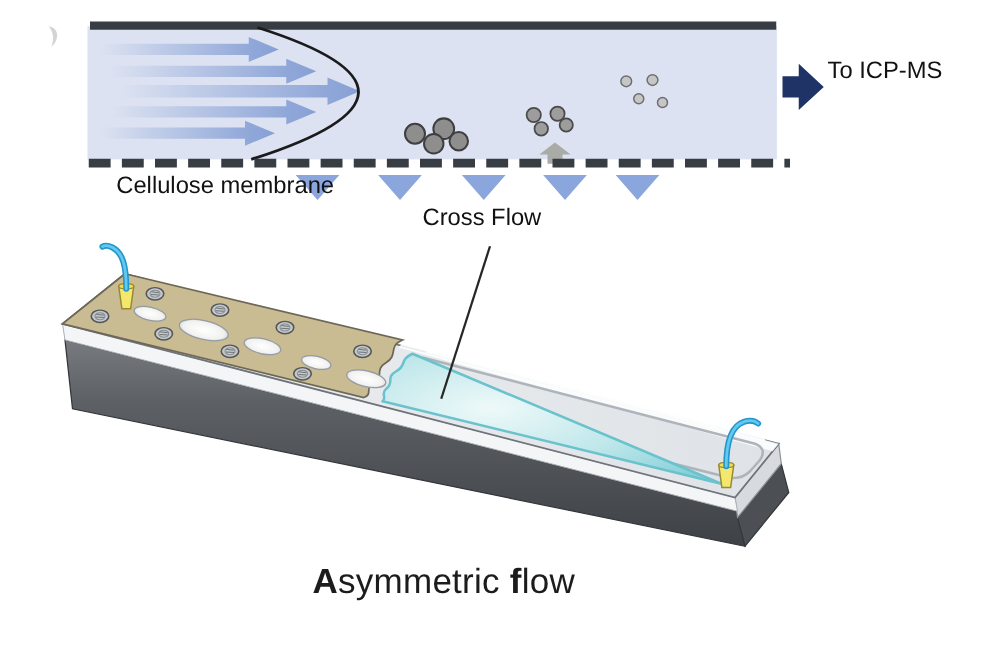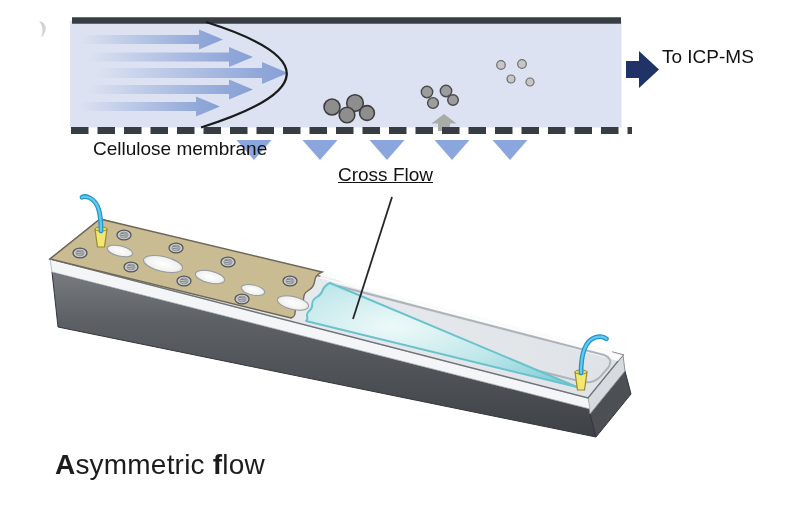--- a/index.html
+++ b/index.html
@@ -2,23 +2,23 @@
 <html><head>
 <meta charset="utf-8">
 <style>
   html,body{margin:0;padding:0;background:#ffffff;}
   body{width:800px;height:530px;position:relative;overflow:hidden;
        font-family:"Liberation Sans","DejaVu Sans",sans-serif;color:#111;}
   .stage{position:absolute;inset:0;}
   svg{position:absolute;left:0;top:0;}
   .lbl{position:absolute;white-space:nowrap;color:#121212;}
   .lbl-membrane{left:57px;top:138px;font-size:19px;margin-left:36px;}
-  .lbl-crossflow{left:338px;top:164px;font-size:19px;text-decoration:underline;}
+  .lbl-crossflow{left:338px;top:164px;font-size:19px;}
   .lbl-outlet{left:662px;top:46px;font-size:19px;}
-  .caption{position:absolute;left:55px;top:448px;width:600px;text-align:left;
+  .caption{position:absolute;left:55px;top:448px;width:600px;text-align:center;
            font-size:28px;line-height:34px;color:#1c1c1c;letter-spacing:.2px;}
   .caption b{font-weight:bold;}
 </style>
 </head>
 <body>
 
 <div class="stage">
 
 <svg width="800" height="530" viewBox="0 0 800 530">
   <defs>

